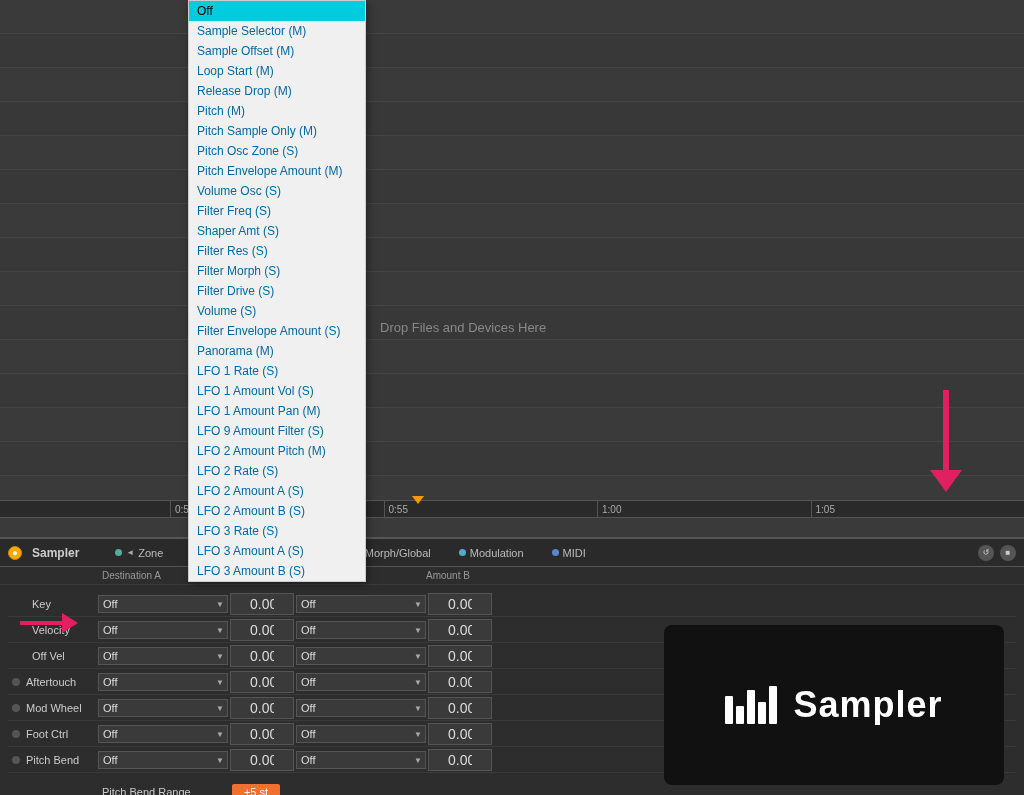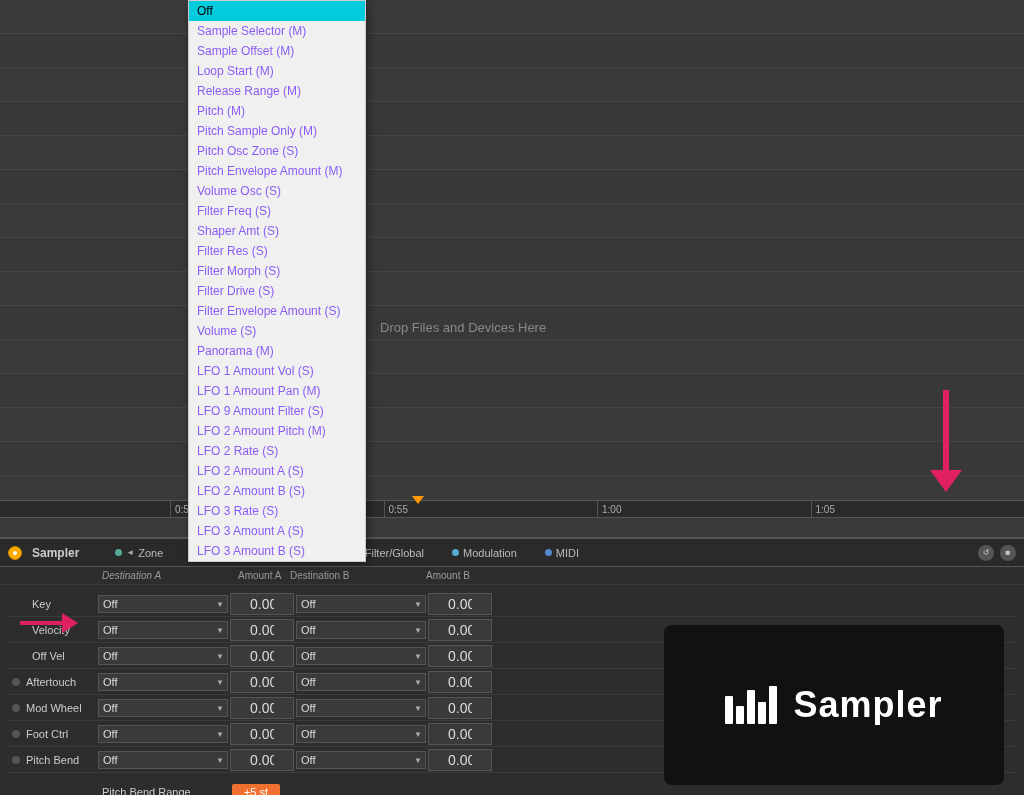--- a/index.html
+++ b/index.html
@@ -289,21 +289,21 @@
       top: 0;
       left: 188px;
       width: 178px;
       background: #f0f0f0;
       border: 1px solid #ccc;
       box-shadow: 2px 2px 8px rgba(0,0,0,0.4);
       z-index: 100;
     }
     .dropdown-item {
       padding: 3px 8px;
-      color: #8b5cf6;
+      color: #0369a1;
       font-size: 12px;
       cursor: pointer;
       white-space: nowrap;
     }
     .dropdown-item.selected {
       background: #00ccdd;
       color: #000;
     }
 
     
@@ -373,34 +373,35 @@
   <div class="playhead-marker"></div>
 
   <div class="drop-zone-text">Drop Files and Devices Here</div>
 </div>
 
 <div class="dropdown-menu" id="dropdown-menu">
     <div class="dropdown-item selected">Off</div>
     <div class="dropdown-item">Sample Selector (M)</div>
     <div class="dropdown-item">Sample Offset (M)</div>
     <div class="dropdown-item">Loop Start (M)</div>
-    <div class="dropdown-item">Release Range (M)</div>
+    <div class="dropdown-item">Release Drop (M)</div>
     <div class="dropdown-item">Pitch (M)</div>
     <div class="dropdown-item">Pitch Sample Only (M)</div>
     <div class="dropdown-item">Pitch Osc Zone (S)</div>
     <div class="dropdown-item">Pitch Envelope Amount (M)</div>
     <div class="dropdown-item">Volume Osc (S)</div>
     <div class="dropdown-item">Filter Freq (S)</div>
     <div class="dropdown-item">Shaper Amt (S)</div>
     <div class="dropdown-item">Filter Res (S)</div>
     <div class="dropdown-item">Filter Morph (S)</div>
     <div class="dropdown-item">Filter Drive (S)</div>
+    <div class="dropdown-item">Volume (S)</div>
     <div class="dropdown-item">Filter Envelope Amount (S)</div>
-    <div class="dropdown-item">Volume (S)</div>
     <div class="dropdown-item">Panorama (M)</div>
+    <div class="dropdown-item">LFO 1 Rate (S)</div>
     <div class="dropdown-item">LFO 1 Amount Vol (S)</div>
     <div class="dropdown-item">LFO 1 Amount Pan (M)</div>
     <div class="dropdown-item">LFO 9 Amount Filter (S)</div>
     <div class="dropdown-item">LFO 2 Amount Pitch (M)</div>
     <div class="dropdown-item">LFO 2 Rate (S)</div>
     <div class="dropdown-item">LFO 2 Amount A (S)</div>
     <div class="dropdown-item">LFO 2 Amount B (S)</div>
     <div class="dropdown-item">LFO 3 Rate (S)</div>
     <div class="dropdown-item">LFO 3 Amount A (S)</div>
     <div class="dropdown-item">LFO 3 Amount B (S)</div>
@@ -423,42 +424,42 @@
           <span>Sample</span>
         </div>
         <span class="device-tab-divider"></span>
         <div class="device-tab">
           <span class="dot green"></span>
           <span>Pitch/Osc</span>
         </div>
         <span class="device-tab-divider"></span>
         <div class="device-tab">
           <span class="dot yellow"></span>
-          <span>Filter/Global</span>
+          <span>Morph/Global</span>
         </div>
         <span class="device-tab-divider"></span>
         <div class="device-tab">
           <span class="dot cyan"></span>
           <span>Modulation</span>
         </div>
         <span class="device-tab-divider"></span>
         <div class="device-tab">
           <span class="dot blue"></span>
           <span>MIDI</span>
         </div>
       </div>
     <div class="device-icons">
       <div class="device-icon-btn">↺</div>
       <div class="device-icon-btn">■</div>
     </div>
   </div>
 
   <div style="display:flex; align-items:center; padding: 2px 8px; height:18px; border-bottom: 1px solid #3a3a3a;">
     <div style="width:94px;"></div>
-    <div style="width:136px;font-style:italic;" class="col-header-label">Destination A</div>
+    <div style="width:136px;" class="col-header-label">Destination A</div>
     <div style="width:52px;" class="col-header-label">Amount A</div>
     <div style="width:136px;" class="col-header-label">Destination B</div>
     <div style="width:52px;" class="col-header-label">Amount B</div>
   </div>
 
   <div class="mod-grid" id="mod-grid">
       <div class="mod-row">
         <div class="mod-label">
           <span style="width: 14px;"></span>
           <span>Key</span>

